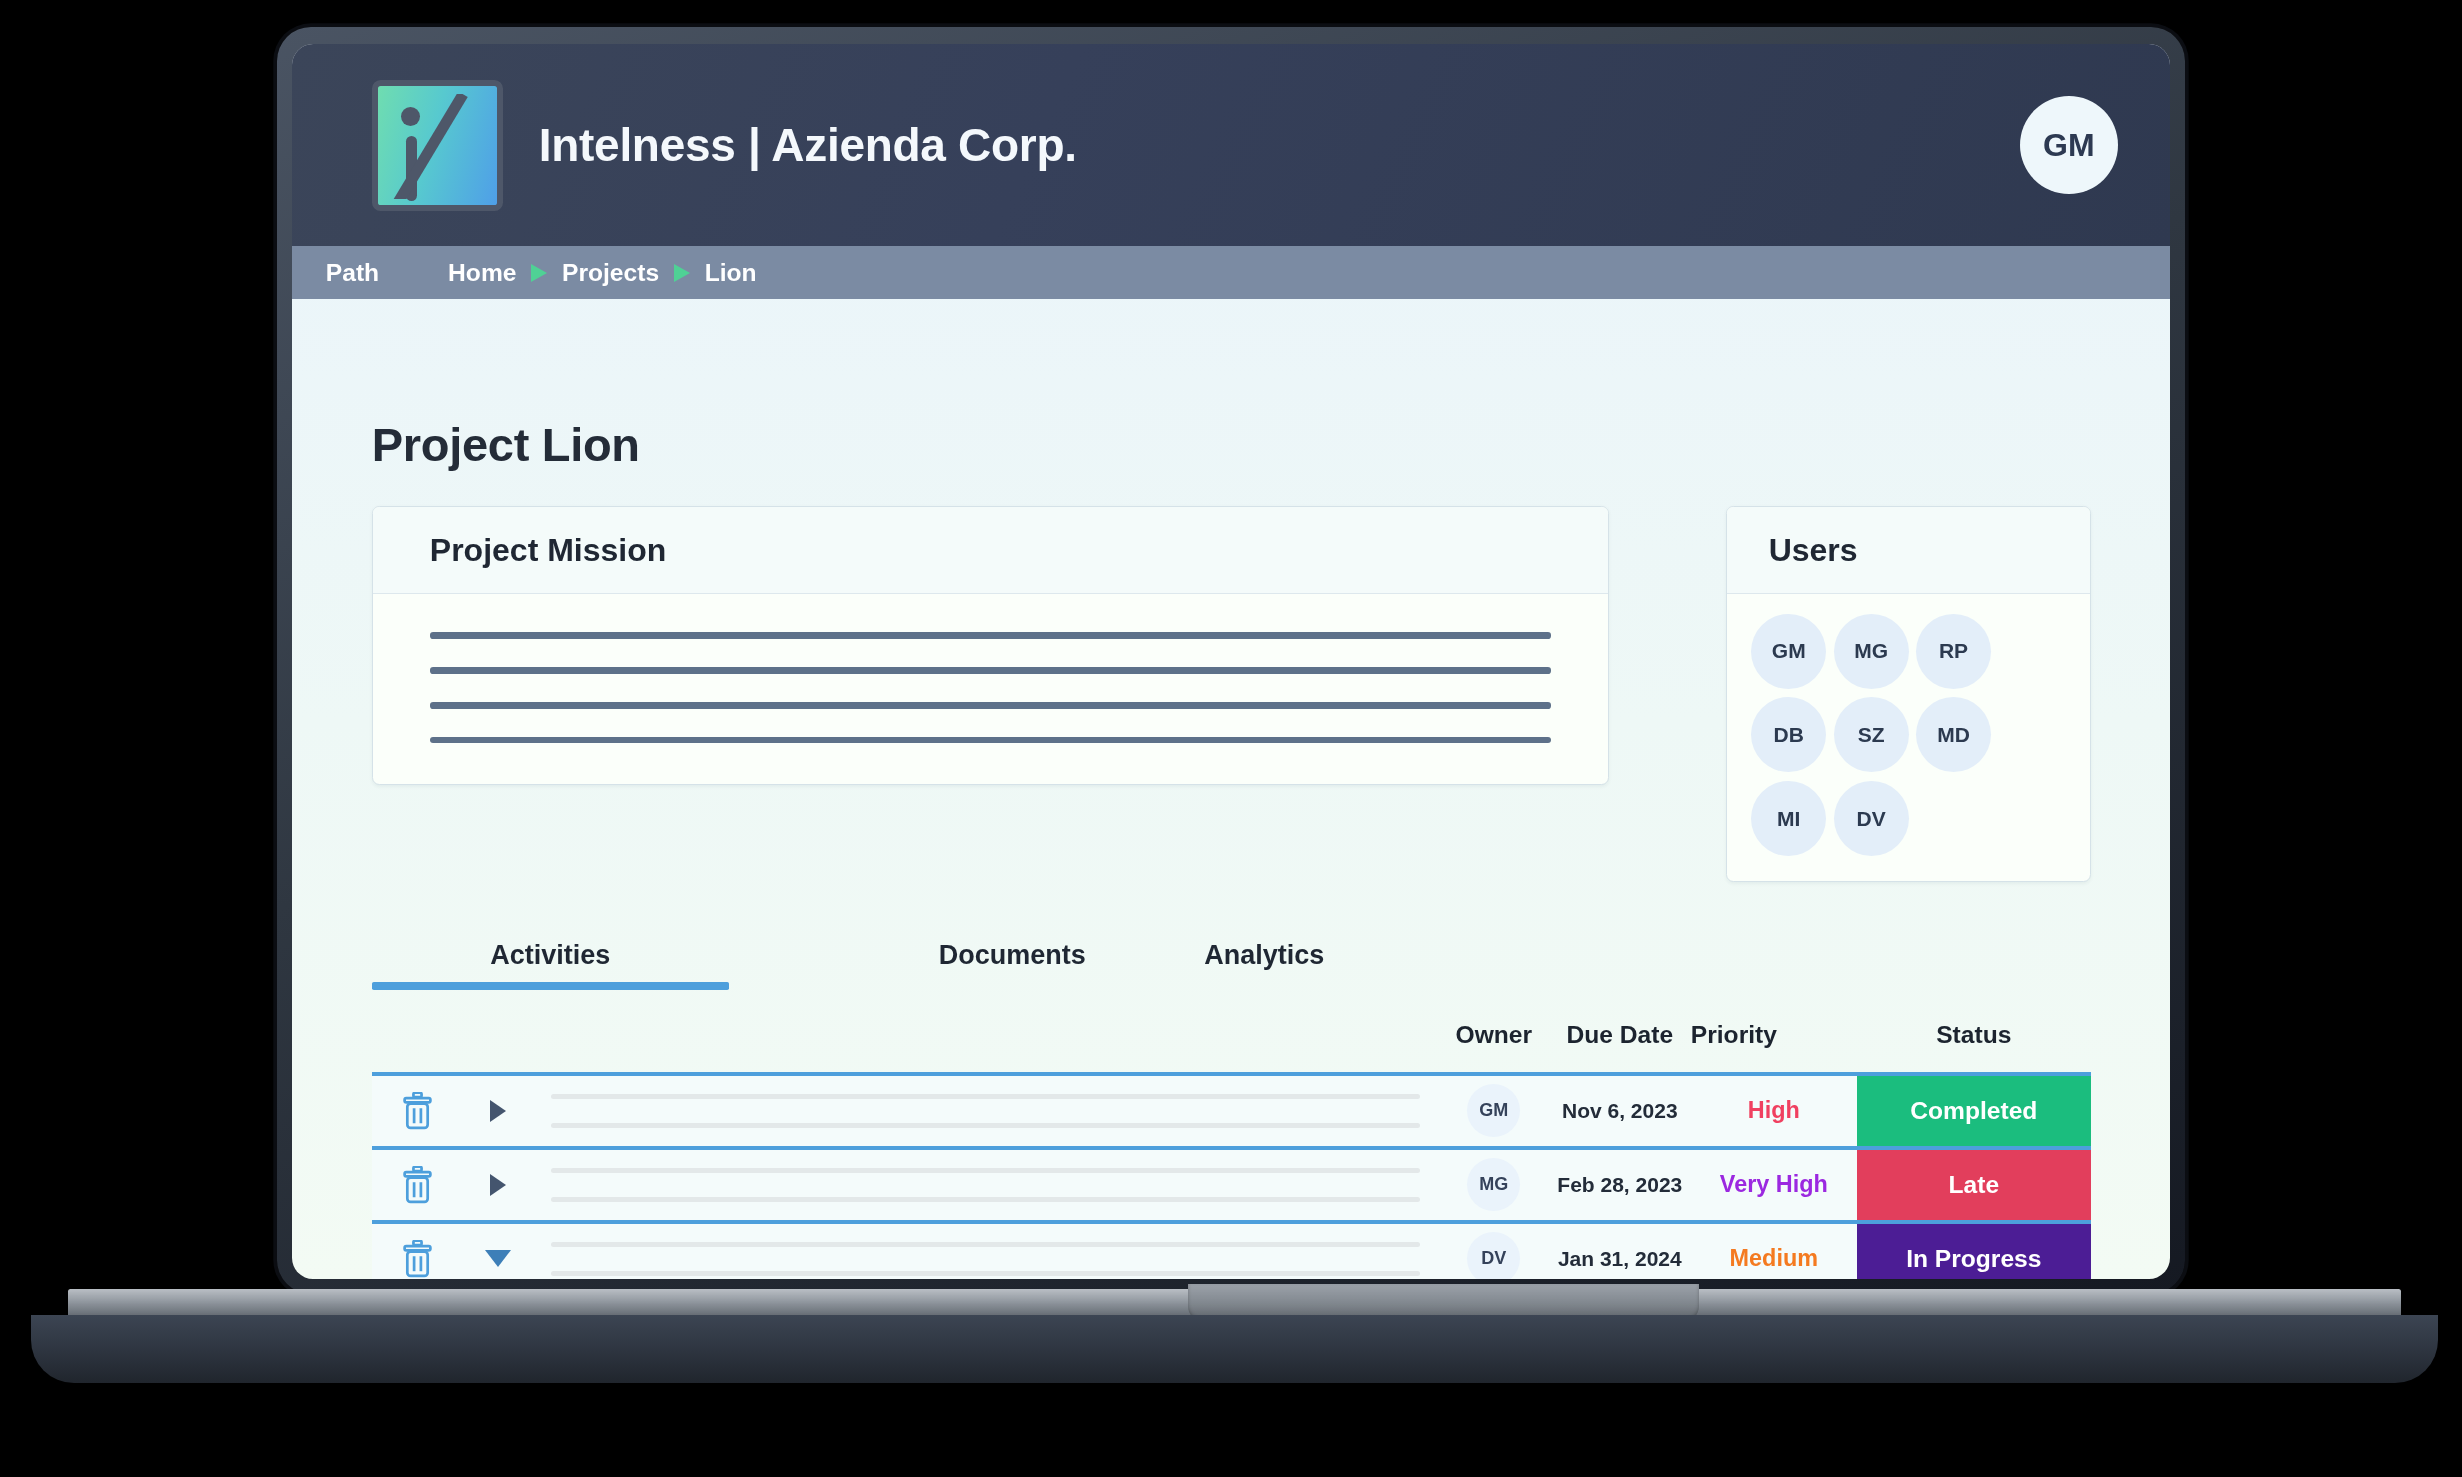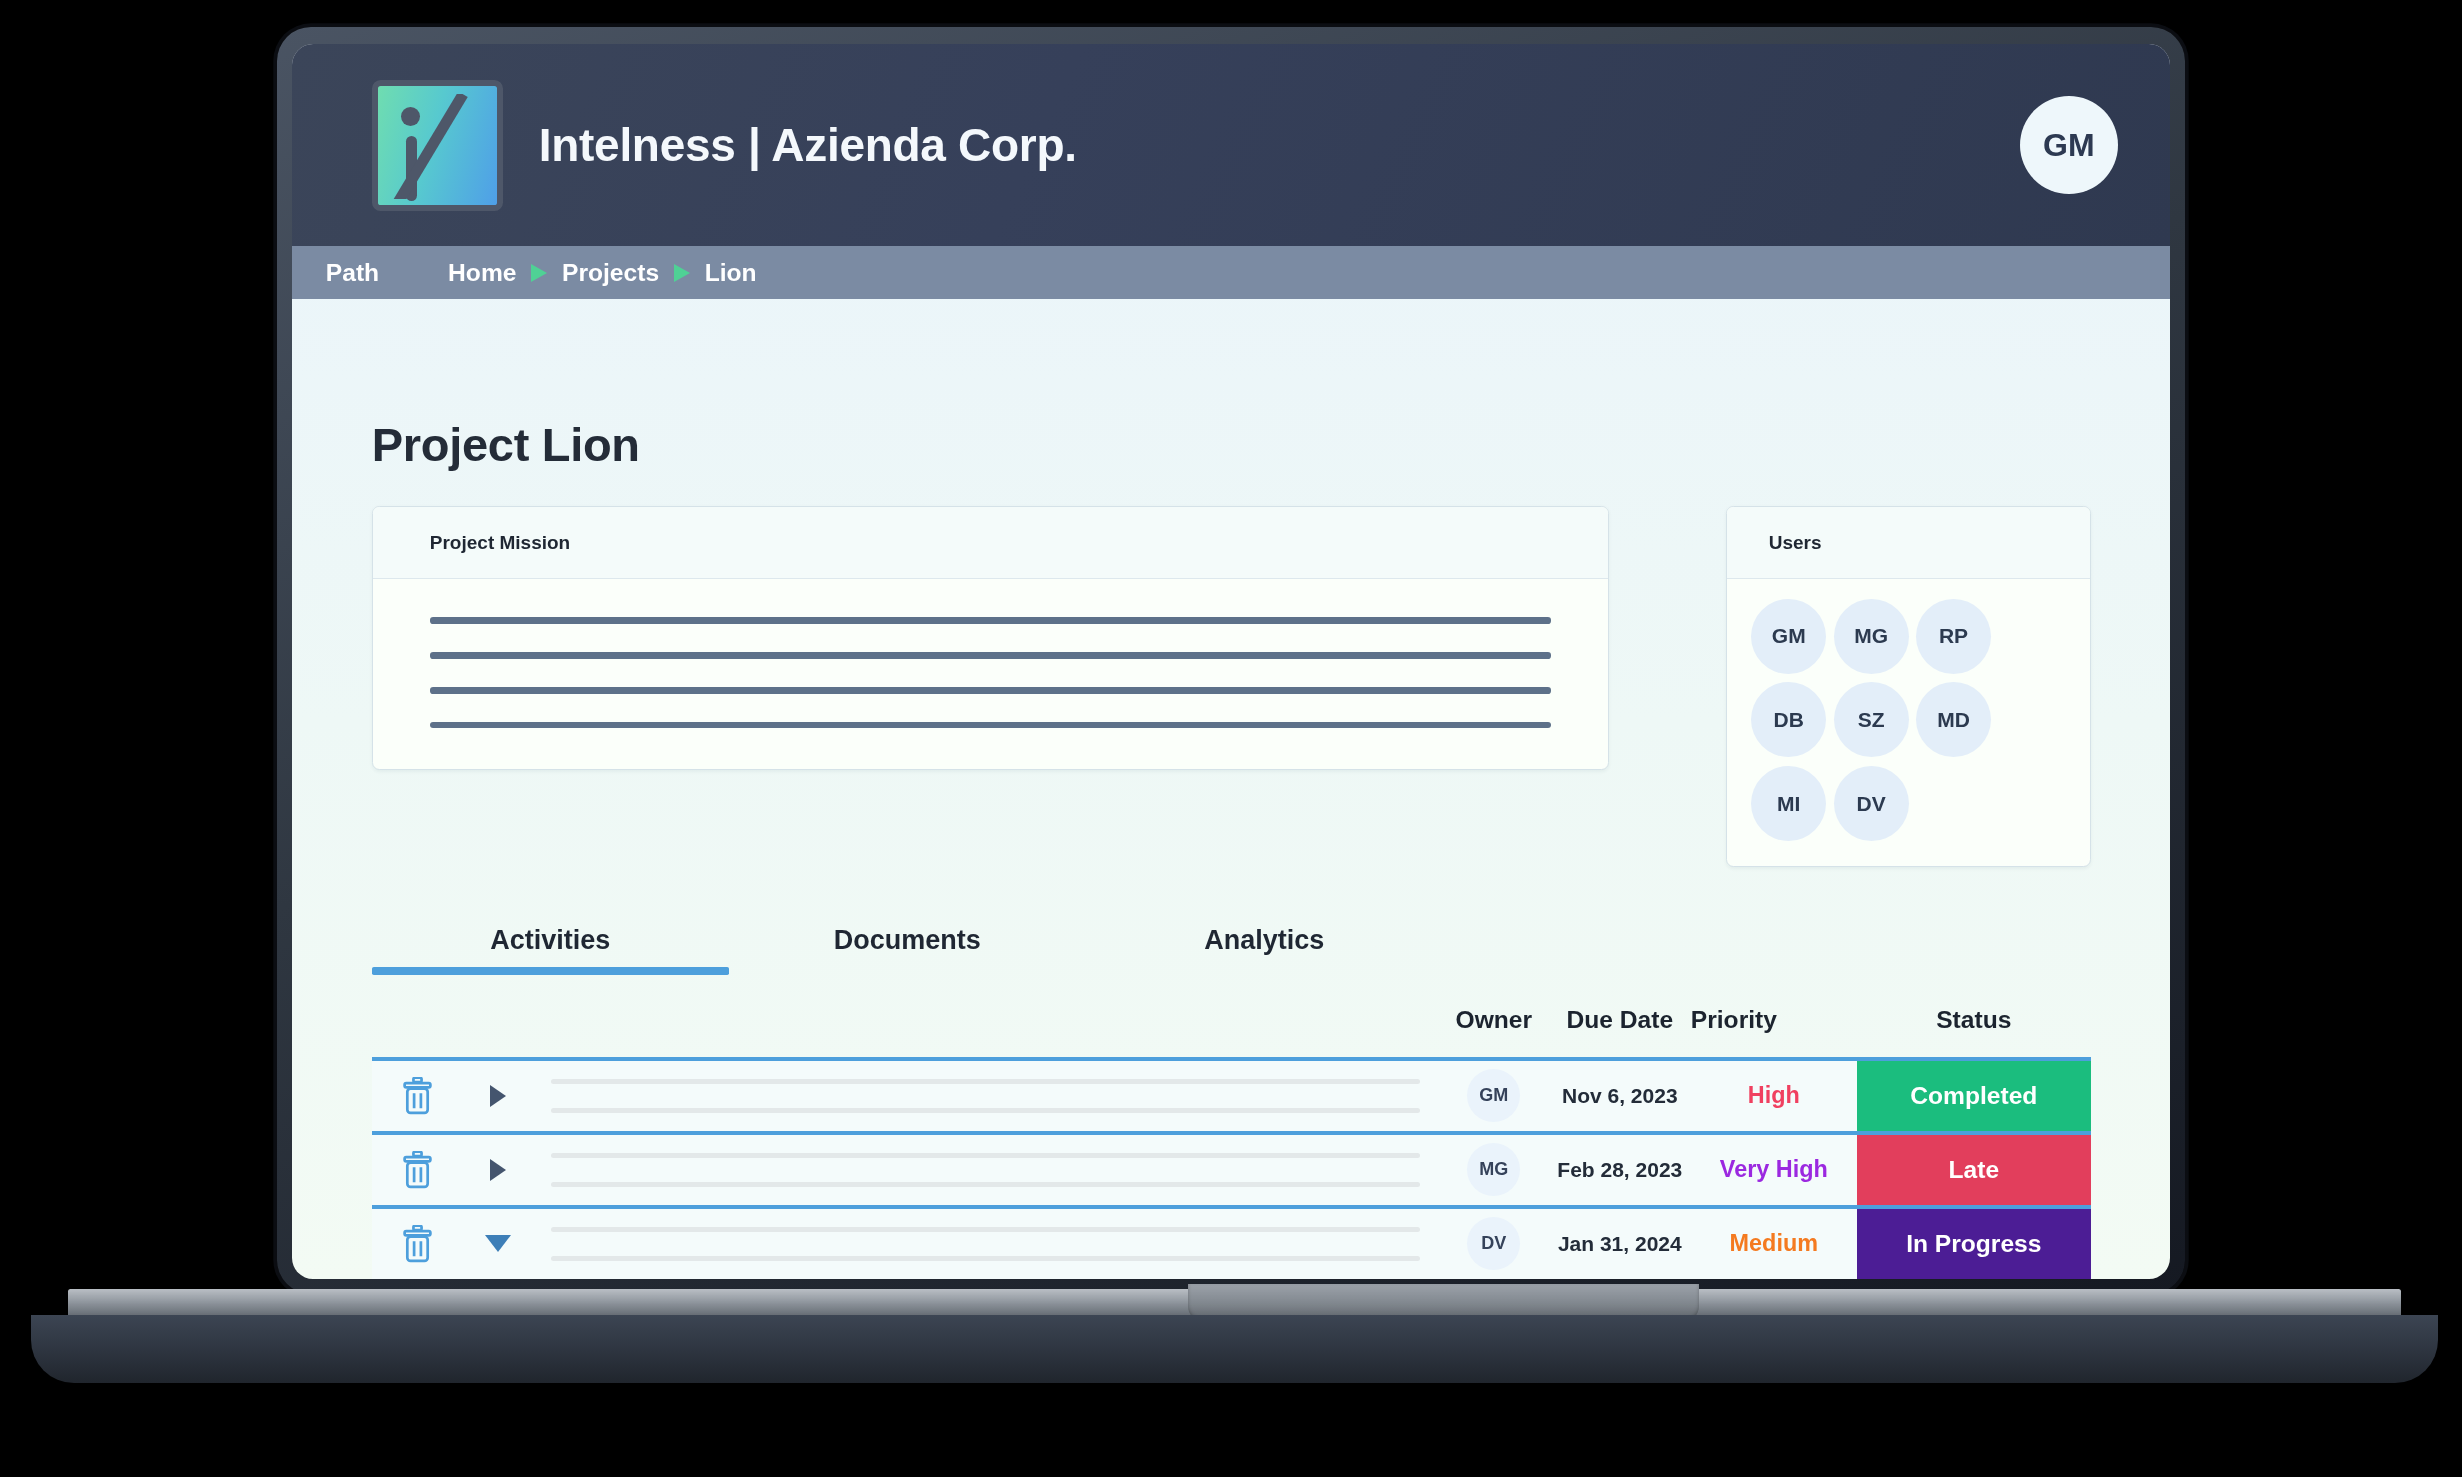--- a/index.html
+++ b/index.html
@@ -179,21 +179,21 @@
     border: 1.2px solid #d5e2e8;
     border-radius: 7.4px;
     box-shadow: 0 1.2px 3.7px rgba(40,60,80,0.06);
   }
   .card-head {
     padding: 24.6px 57px;
     border-bottom: 1.2px solid #dde8ed;
     background: #f4fbfa;
     border-radius: 6.2px 6.2px 0 0;
   }
-  .card-head-title { font-size: 19px; font-weight: bold; color: #1f2733; }
+  .card-head-title { font-size: 32px; font-weight: bold; color: #1f2733; }
 
   #mission-card { width: 1250px; }
   #mission-body { padding: 38px 57px 41px 57px; }
   .mission-line {
     height: 6.8px;
     background: #5d7189;
     border-radius: 3.1px;
     margin-bottom: 28px;
   }
   .mission-line:last-child { margin-bottom: 0; }
@@ -236,21 +236,21 @@
   }
   .tab.is-active::after {
     content: "";
     position: absolute;
     left: 0; right: 0; bottom: 0;
     height: 8px;
     background: #4d9fdc;
     border-radius: 1.8px;
   }
   .tab-0 { width: 357px; }
-  .tab-1 { width: 357px; }
+  .tab-1 { width: 357px; text-align: right; }
   .tab-2 { width: 357px; }
   .tab-3 { width: 363px; }
 
   
   #activities-table { margin-top: 8.6px; }
   #table-head {
     display: flex;
     align-items: center;
     height: 73px;
     font-size: 24.6px;

